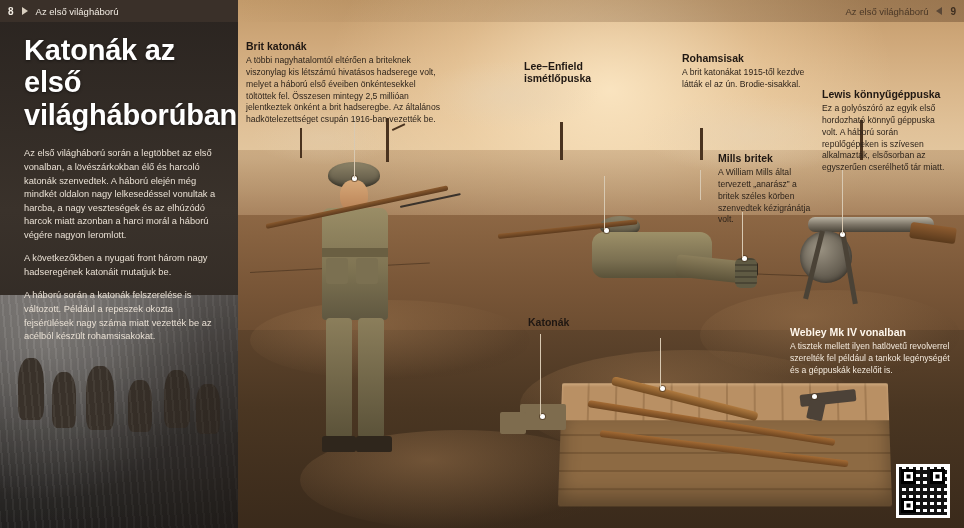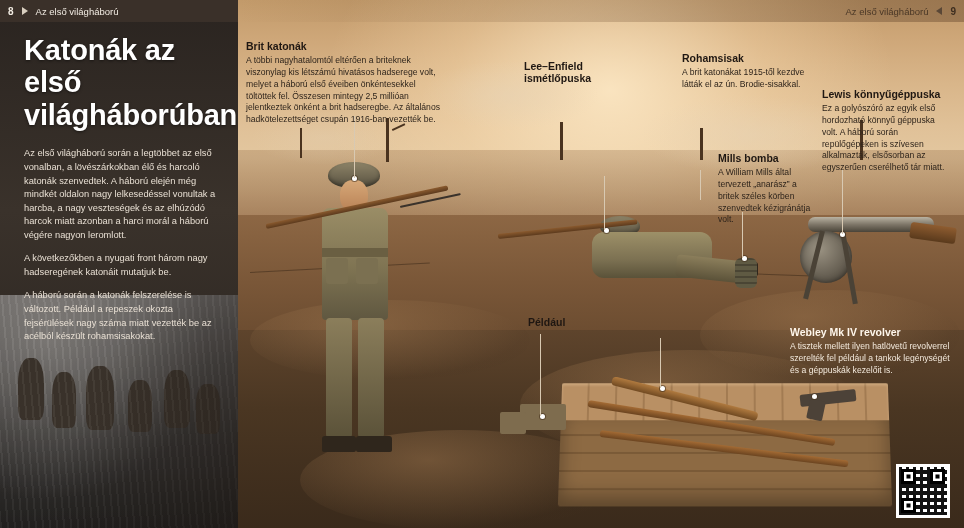--- a/index.html
+++ b/index.html
@@ -387,32 +387,32 @@
     <h3>Rohamsisak</h3>
     <p>A brit katonákat 1915-től kezdve látták el az ún. Brodie-sisakkal.</p>
   </div>
 
   <div class="callout" style="left:822px; top:88px; width:130px;">
     <h3>Lewis könnyűgéppuska</h3>
     <p>Ez a golyószóró az egyik első hordozható könnyű géppuska volt. A háború során repülőgépeken is szívesen alkalmazták, elsősorban az egyszerűen cserélhető tár miatt.</p>
   </div>
 
   <div class="callout" style="left:718px; top:152px; width:96px;">
-    <h3>Mills bomba</h3>
+    <h3>Mills britek</h3>
     <p>A William Mills által tervezett „anarász” a britek széles körben szenvedtek kézigránátja volt.</p>
   </div>
 
   <div class="callout" style="left:528px; top:316px; width:74px;">
-    <h3>Például</h3>
+    <h3>Katonák</h3>
     <p></p>
   </div>
 
 
   <div class="callout light" style="left:790px; top:326px; width:164px;">
-    <h3>Webley Mk IV revolver</h3>
+    <h3>Webley Mk IV vonalban</h3>
     <p>A tisztek mellett ilyen hatlövetű revolverrel szerelték fel például a tankok legénységét és a géppuskák kezelőit is.</p>
   </div>
 
   <div class="qr">
     <div class="qr-inner"></div>
     <div class="qr-eye" style="left:5px; top:5px;">
         <i></i>
       </div>
     <div class="qr-eye" style="right:5px; top:5px;">
         <i></i>

